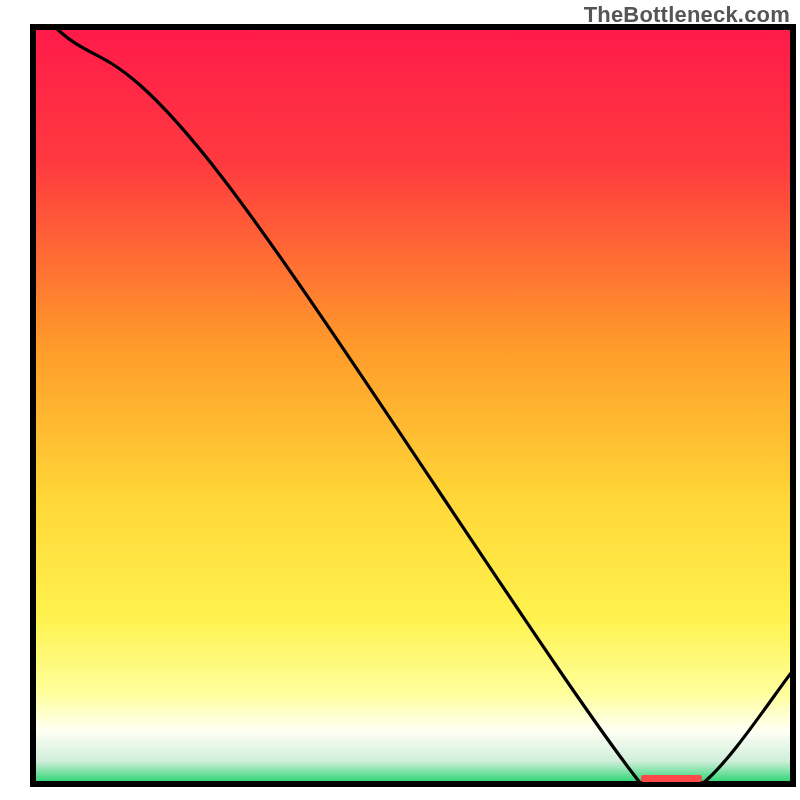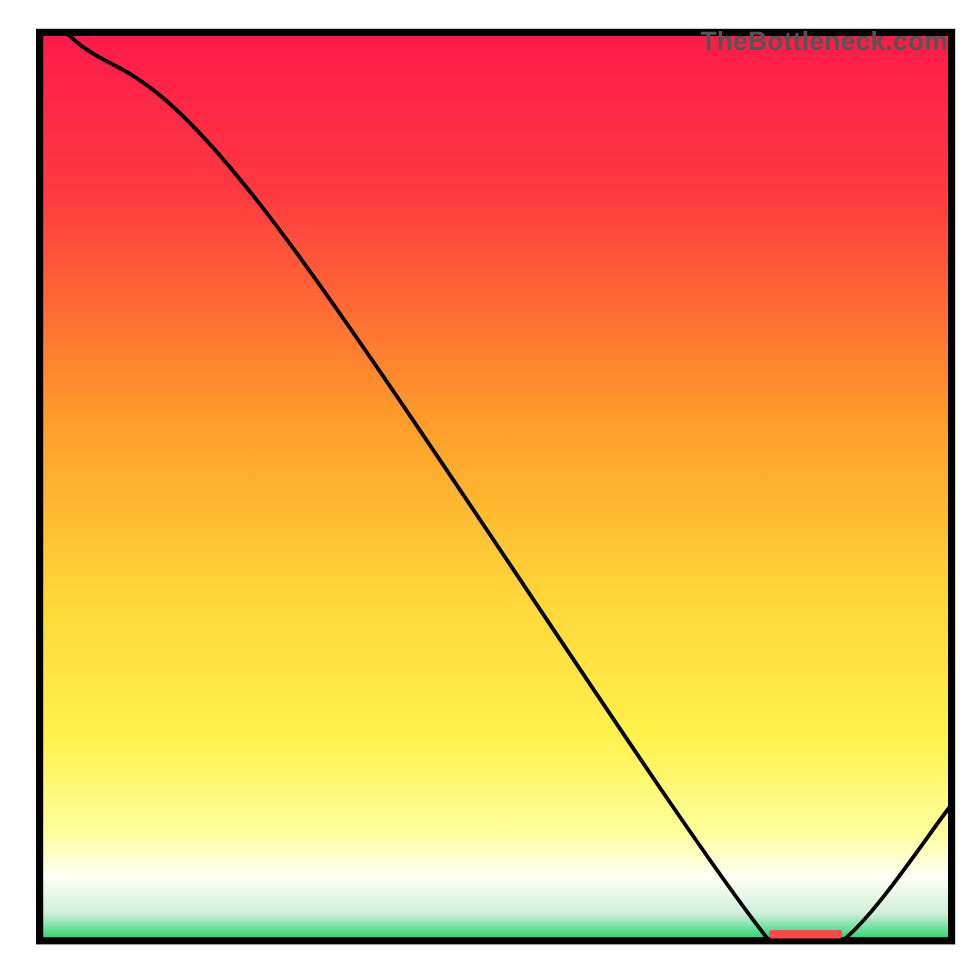--- a/index.html
+++ b/index.html
@@ -17,21 +17,20 @@
     height: 800px;
   }
   .watermark {
     position: absolute;
     right: 10px;
     top: 2px;
     font-size: 22px;
     font-weight: bold;
     color: #555;
     letter-spacing: 0.2px;
-    margin-top: 20px;
   }
   svg {
     display: block;
   }
 </style>
 </head>
 <body>
 
 <div class="stage">
   <div class="watermark">TheBottleneck.com</div>

